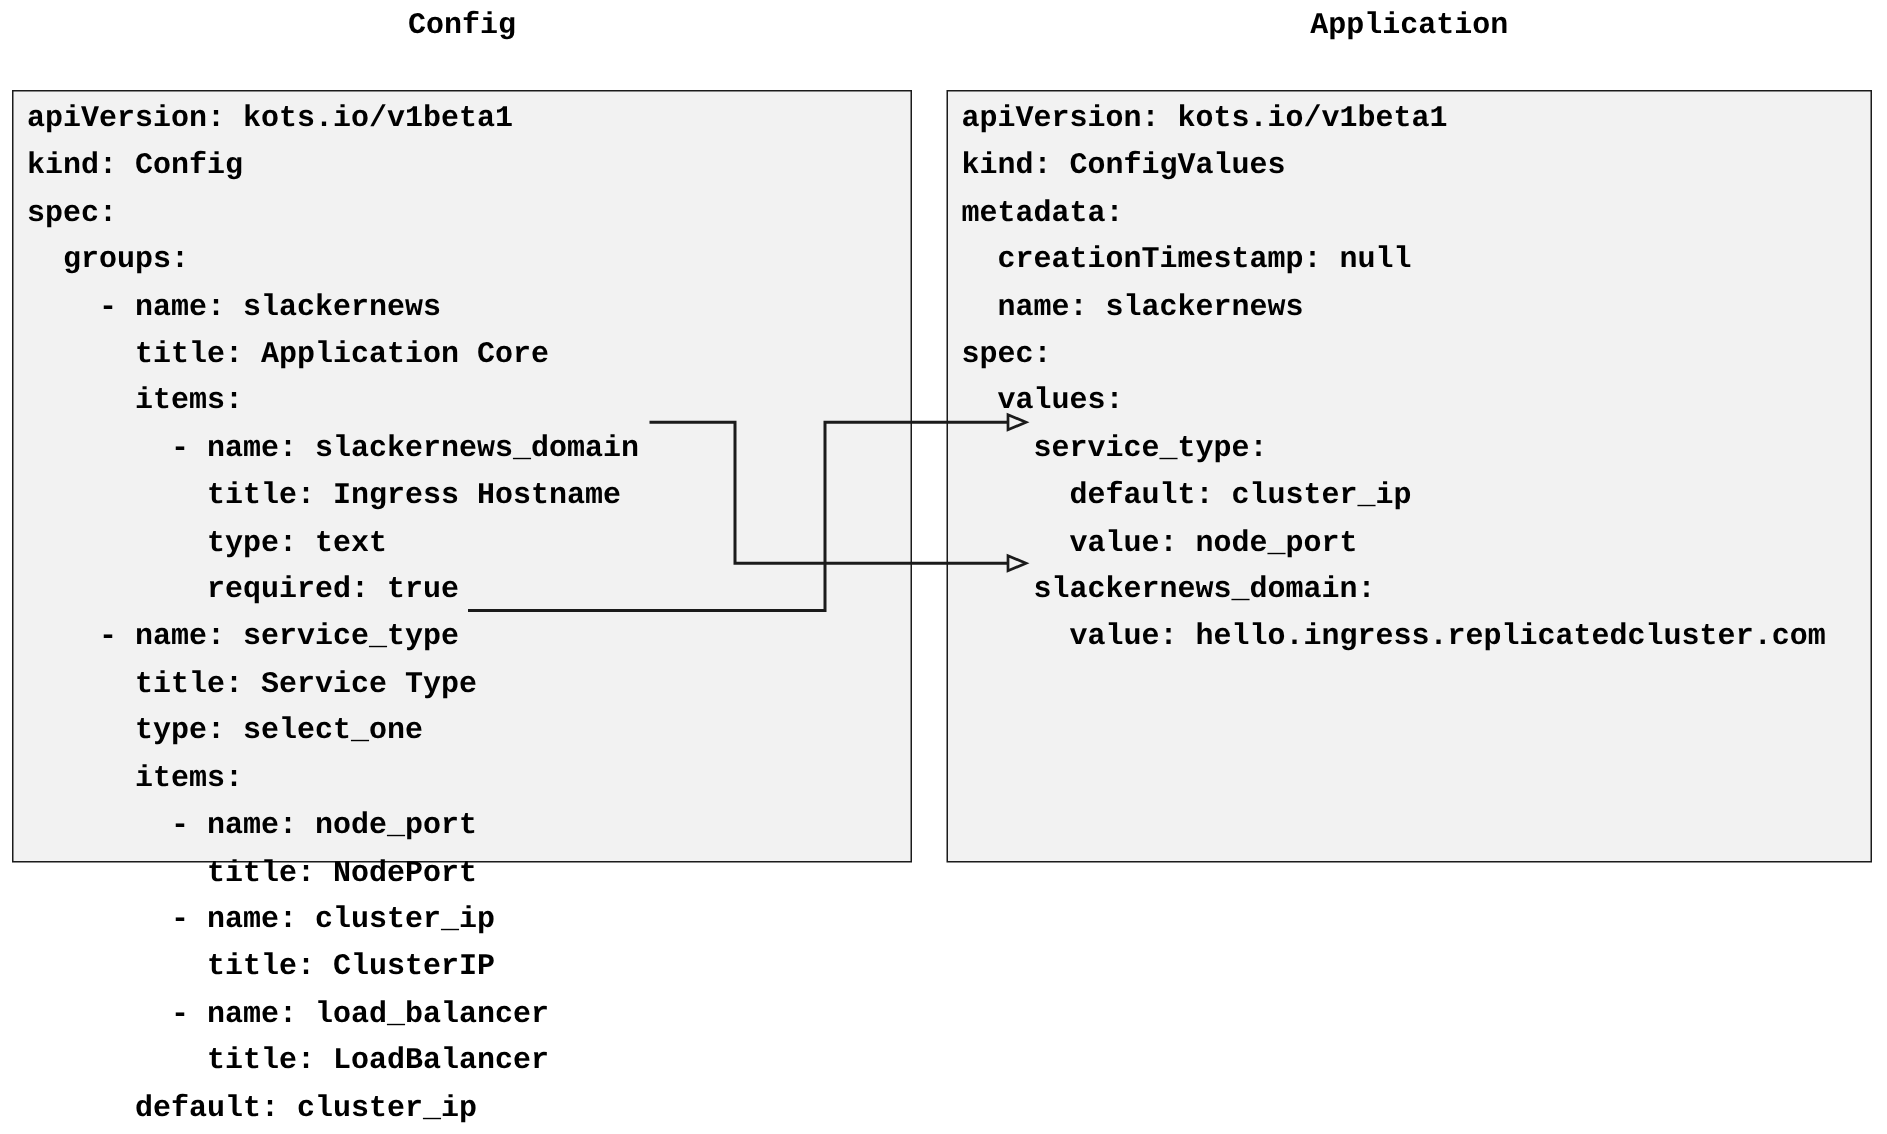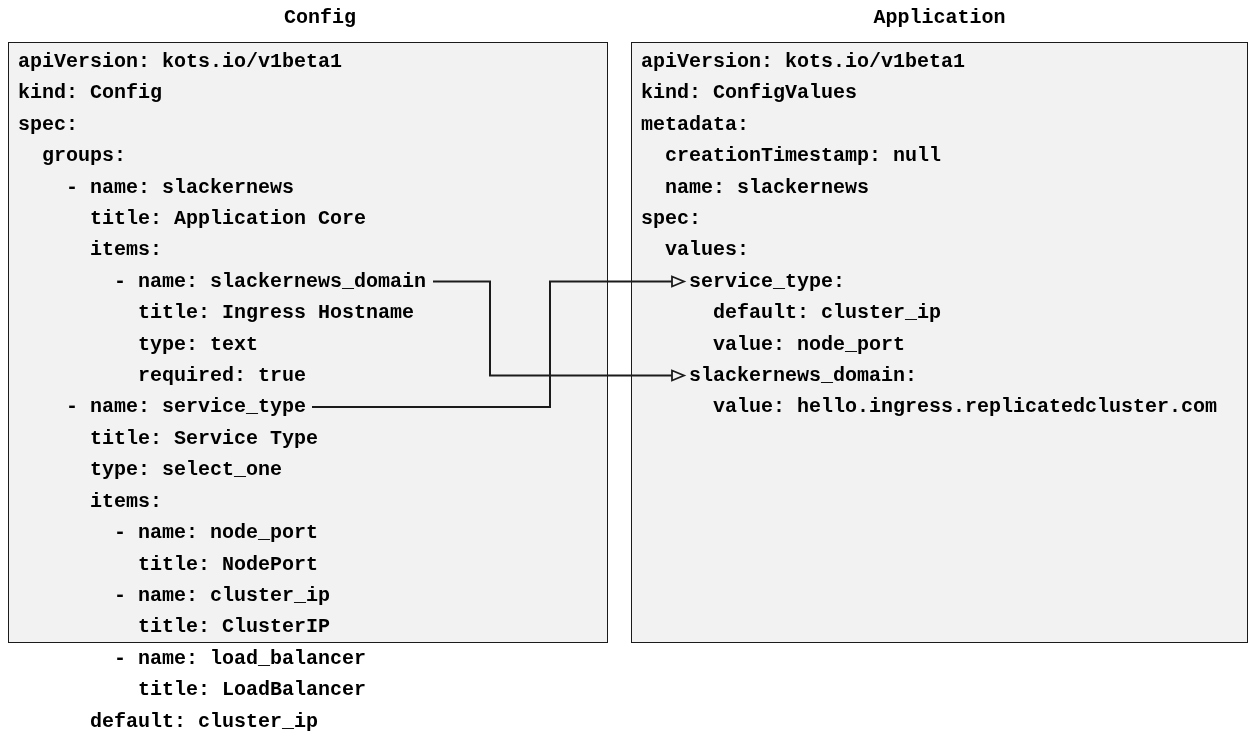--- a/index.html
+++ b/index.html
@@ -17,26 +17,26 @@
   }
   .panel-title {
     position: absolute;
     top: 5px;
     height: 26px;
     text-align: center;
     font: bold 20px/26px "Liberation Mono", "DejaVu Sans Mono", monospace;
     color: #000000;
     letter-spacing: 0;
   }
-  .title-config   { left: 20px;   width: 600px; }
+  .title-config   { left: 8px;   width: 600px; }
   .title-values   { left: 631px; width: 617px; }
   .panel {
     position: absolute;
-    top: 42px;
-    height: 601px;
+    top: 60px;
+    height: 515px;
     background: #f2f2f2;
     border: 1.5px solid #1b1b1b;
     box-sizing: border-box;
   }
   .panel-config  { left: 8px;   width: 600px; }
   .panel-values  { left: 631px; width: 617px; }
   pre.code {
     margin: 0;
     padding: 3px 0 0 9px;
     font: bold 20px/31.4px "Liberation Mono", "DejaVu Sans Mono", monospace;

